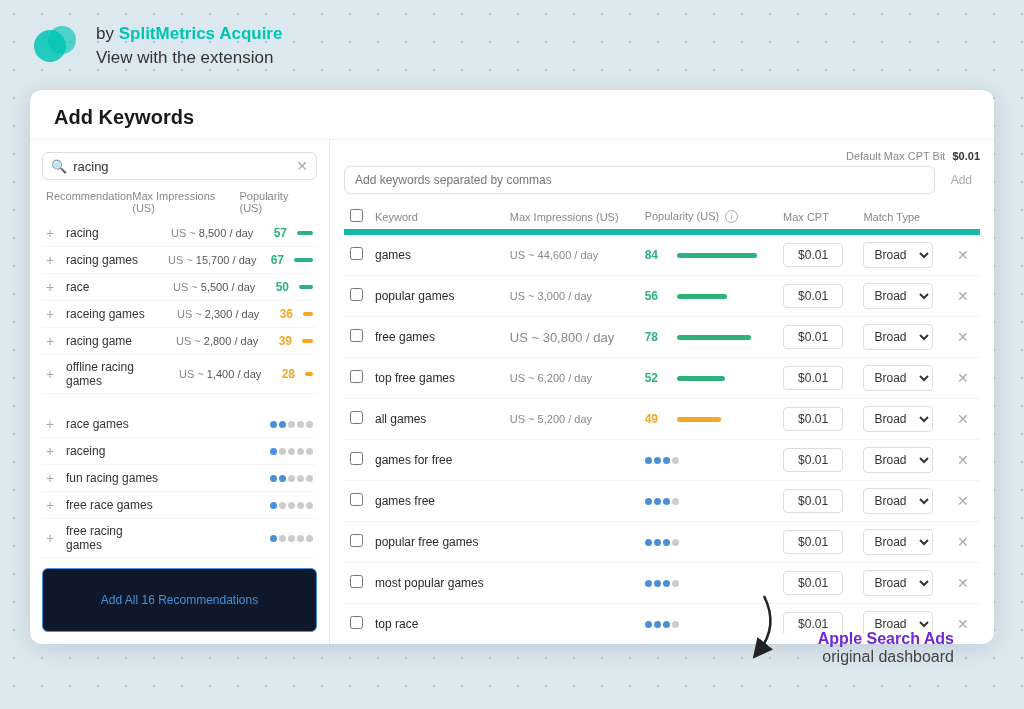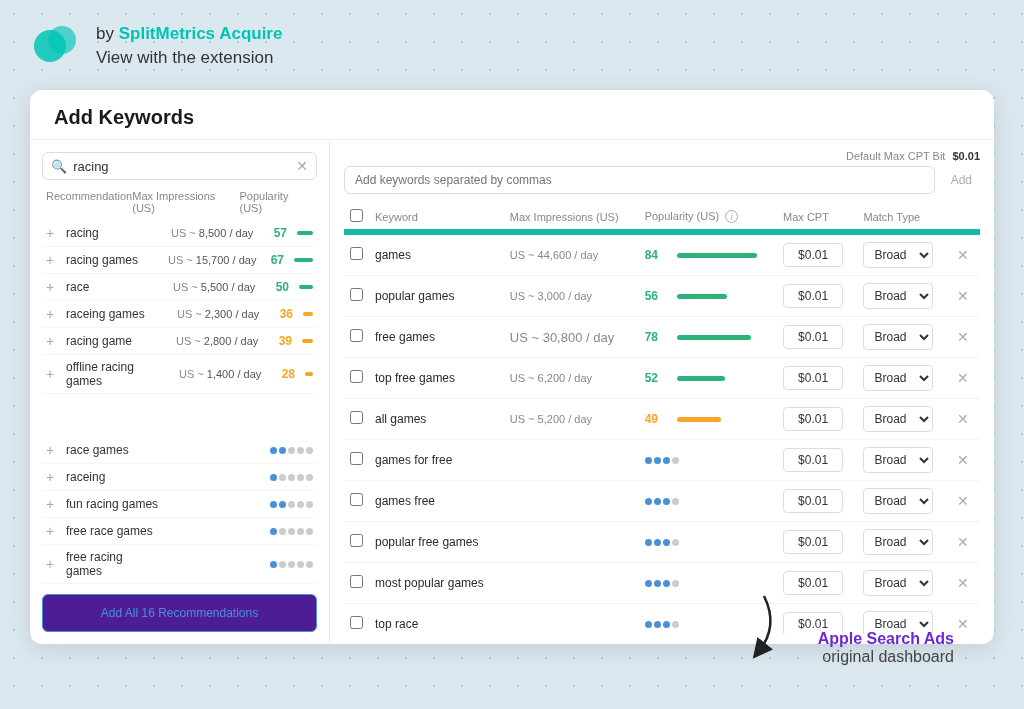--- a/index.html
+++ b/index.html
@@ -187,24 +187,24 @@
       border-radius: 50%;
       display: inline-block;
     }
 
     .dot.filled-blue { background: #4a90d9; }
     .dot.filled-gray { background: #ccc; }
 
     .add-all-btn {
       margin-top: 10px;
       border: 1.5px solid #4a90d9;
-      background: #4c1d95;
+      background: #0f172a;
       color: #4a90d9;
       border-radius: 6px;
-      padding: 11px;
+      padding: 24px;
       text-align: center;
       font-size: 12px;
       font-weight: 500;
       cursor: pointer;
     }
 
     
     .right-panel {
       flex: 1;
       display: flex;

